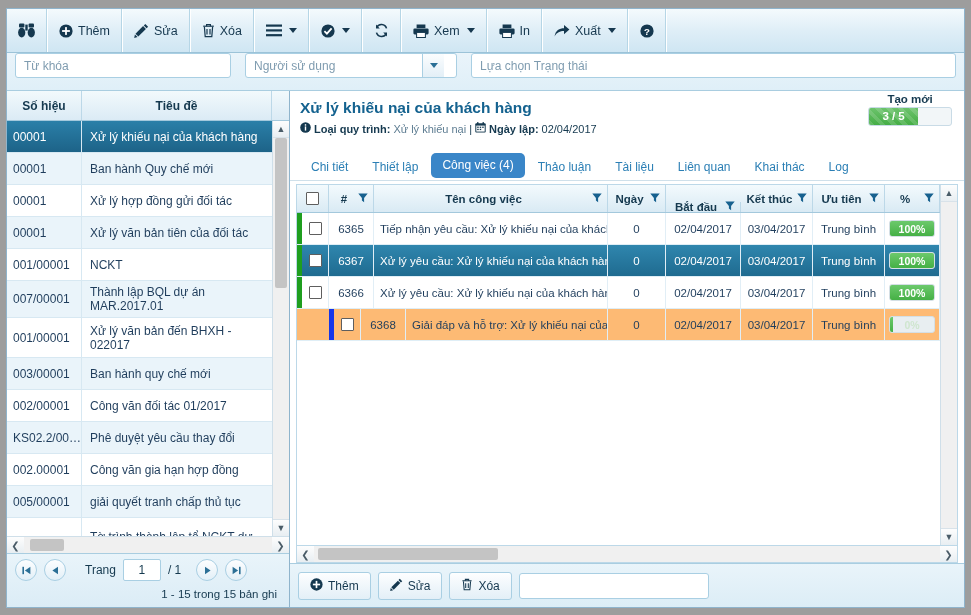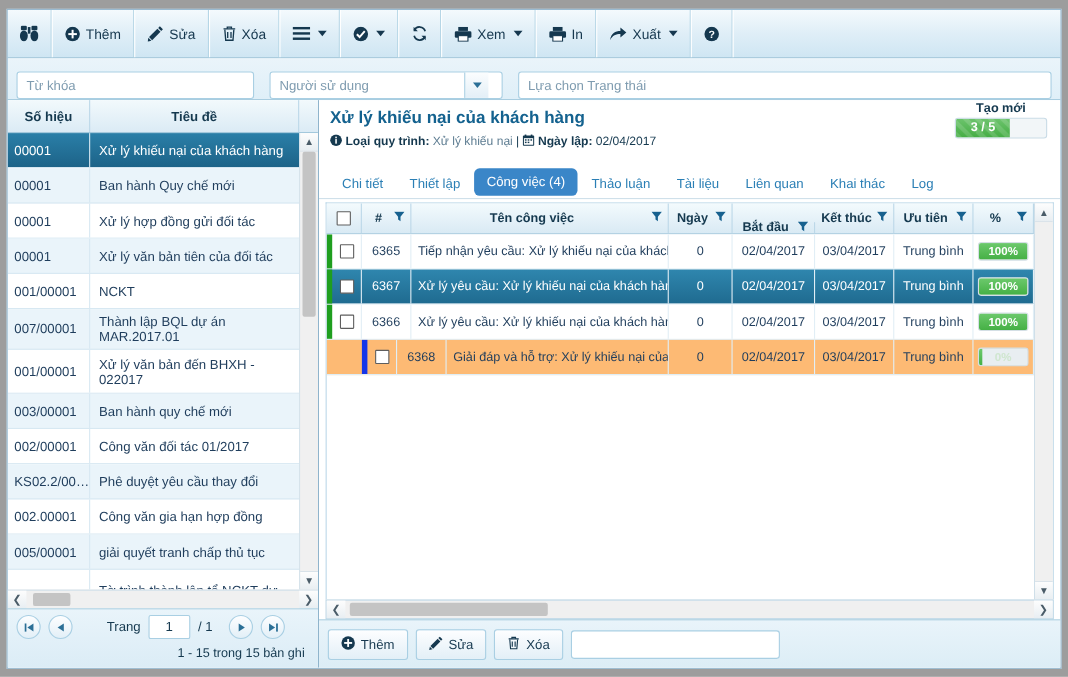--- a/index.html
+++ b/index.html
@@ -53,21 +53,21 @@
     border-top: 5px solid #16384f;
     margin-left: 2px;
   }
   .tb-filler { flex: 1; border-left: 1px solid #ffffff; }
 
   
   .filterbar {
     height: 38px; flex: 0 0 38px;
     background: linear-gradient(to bottom,#eaf4fa,#dfeff8);
     border-bottom: 1px solid #a9cde0;
-    display: flex; align-items: flex-end;
+    display: flex; align-items: flex-start;
     padding: 0 8px; gap: 14px;
   }
   .f-input {
     height: 25px;
     border: 1px solid #a9cfe3;
     background: #fff;
     border-radius: 3px;
     display: flex; align-items: center;
     padding: 0 8px;
     color: #7f9cb0;
@@ -187,21 +187,21 @@
   }
   .pager-row { display: flex; align-items: center; gap: 7px; }
   .pbtn {
     width: 22px; height: 22px; border-radius: 50%;
     border: 1px solid #a9cfe3;
     background: linear-gradient(to bottom,#fdfeff,#e2eff7);
     display: flex; align-items: center; justify-content: center;
     font-size: 8px; color: #2b6f96;
     cursor: pointer;
   }
-  .pager .ptxt { font-size: 12px; margin-left: 24px; color: #15394f; }
+  .pager .ptxt { font-size: 12px; margin-left: 12px; color: #15394f; }
   .pinput {
     width: 38px; height: 22px;
     border: 1px solid #a9cfe3; background: #fff;
     text-align: center; font-size: 12px; color: #15394f;
     line-height: 20px;
     border-radius: 2px;
   }
   .ptotal {
     text-align: right; font-size: 11.5px;
     color: #15394f; margin-top: 7px; padding-right: 4px;

